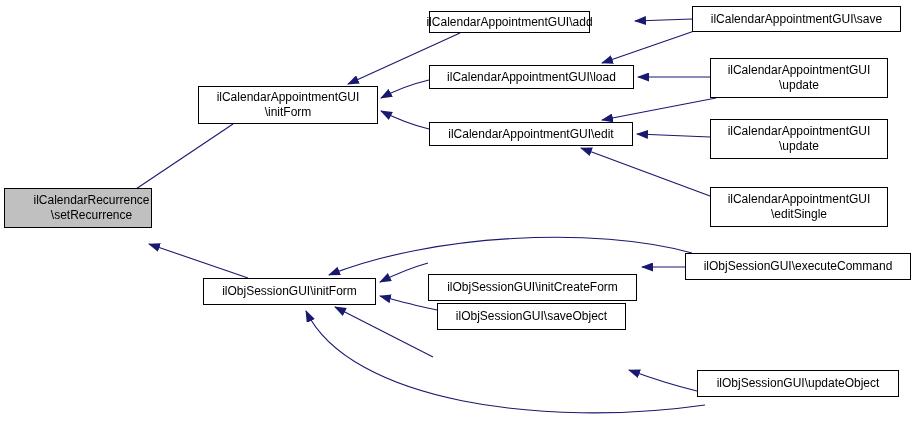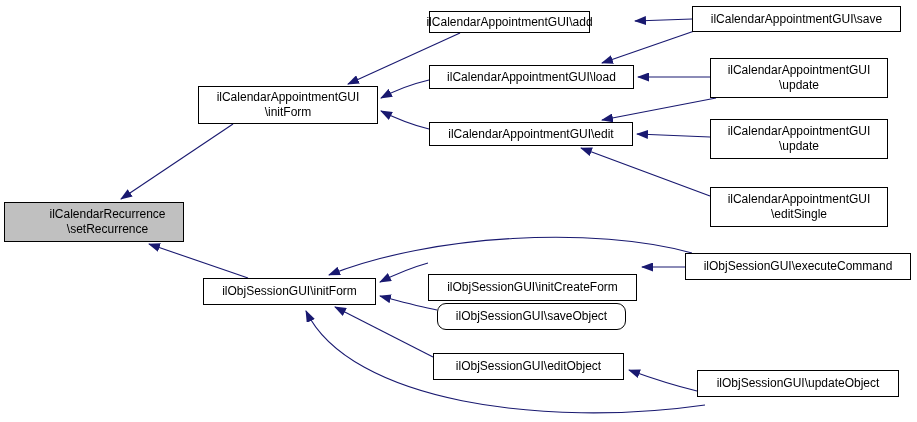--- a/index.html
+++ b/index.html
@@ -69,21 +69,21 @@
       <path d="M 710,196 L 581,148" class="edge" marker-end="url(#arrow)"></path>
       <path d="M 685,267 L 642,267" class="edge" marker-end="url(#arrow)"></path>
       <path d="M 428,263 C 410,268 396,274 380,282" class="edge" marker-end="url(#arrow)"></path>
       <path d="M 437,310 C 417,306 399,301 380,296" class="edge" marker-end="url(#arrow)"></path>
       <path d="M 433,357 L 335,307" class="edge" marker-end="url(#arrow)"></path>
       <path d="M 692,253 C 595,226 432,234 329,275" class="edge" marker-end="url(#arrow)"></path>
       <path d="M 705,405 C 545,428 350,402 306,311" class="edge" marker-end="url(#arrow)"></path>
       <path d="M 697,391 C 672,385 651,378 629,370" class="edge" marker-end="url(#arrow)"></path>
     </svg>
 
-  <div class="node highlight" style="left:4px; top:202px; width:180px; height:40px;padding-left:27px;">
+  <div class="node highlight" style="left:4px; top:188px; width:148px; height:40px;padding-left:27px;">
     <span>ilCalendarRecurrence</span>
     <span>\setRecurrence</span>
   </div>
 
   <div class="node" style="left:198px; top:86px; width:180px; height:38px;">
     <span>ilCalendarAppointmentGUI</span>
     <span>\initForm</span>
   </div>
 
   <div class="node" style="left:429px; top:11px; width:161px; height:22px;">
@@ -122,25 +122,22 @@
   </div>
 
   <div class="node" style="left:428px; top:253px; width:209px; height:27px;margin-top:21px;">
     <span>ilObjSessionGUI\initCreateForm</span>
   </div>
 
   <div class="node" style="left:685px; top:253px; width:226px; height:27px;">
     <span>ilObjSessionGUI\executeCommand</span>
   </div>
 
-  <div class="node" style="left:437px; top:303px; width:189px; height:27px;border-radius:9px;">
+  <div class="node" style="left:437px; top:303px; width:189px; height:27px;">
     <span>ilObjSessionGUI\saveObject</span>
   </div>
 
-  <div class="node" style="left:433px; top:353px; width:191px; height:27px;">
-    <span>ilObjSessionGUI\editObject</span>
-  </div>
 
   <div class="node" style="left:697px; top:370px; width:202px; height:27px;">
     <span>ilObjSessionGUI\updateObject</span>
   </div>
 
 </div>
 
 </body></html>

